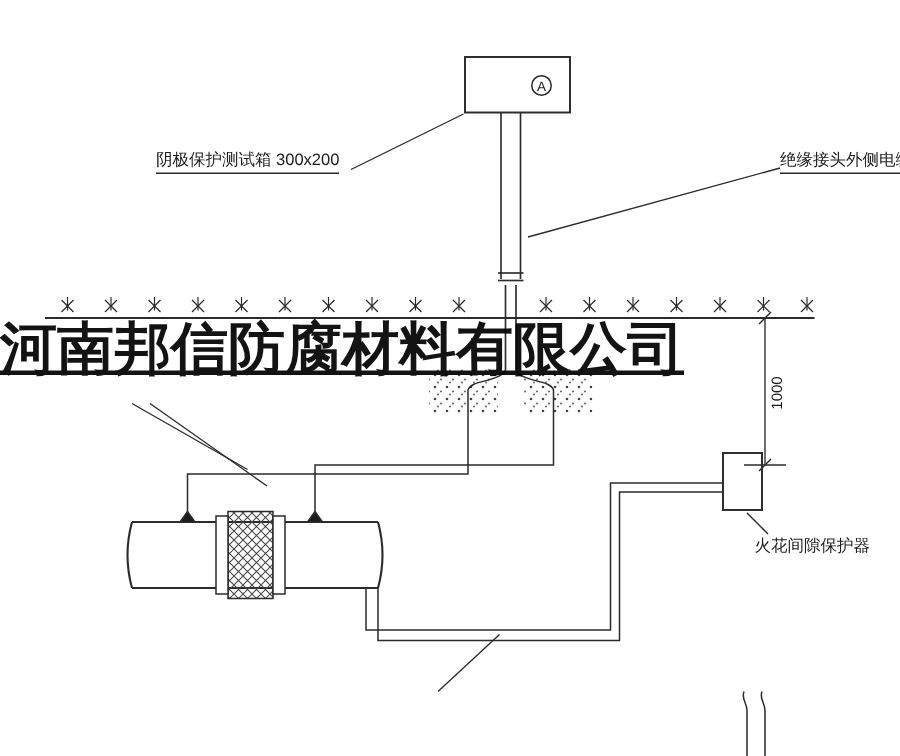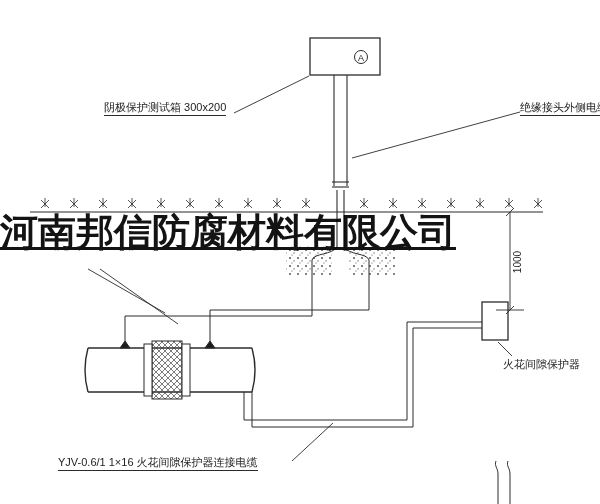--- a/index.html
+++ b/index.html
@@ -144,17 +144,16 @@
     </g>
   </svg>
 
   <div class="lbl underlined" style="left:104px; top:101px;">阴极保护测试箱 300x200</div>
 
   <div class="lbl underlined clip-right" style="left:520px; top:101px;">绝缘接头外侧电缆</div>
 
 
   <div class="lbl" style="left:503px; top:358px;">火花间隙保护器</div>
 
-  <div class="lbl underlined" style="left:58px; top:456px;">YJV-0.6/1  1×16   火花间隙保护器连接电缆</div>
 
   <div class="watermark">河南邦信防腐材料有限公司</div>
 
 </div>
 
 </body></html>

